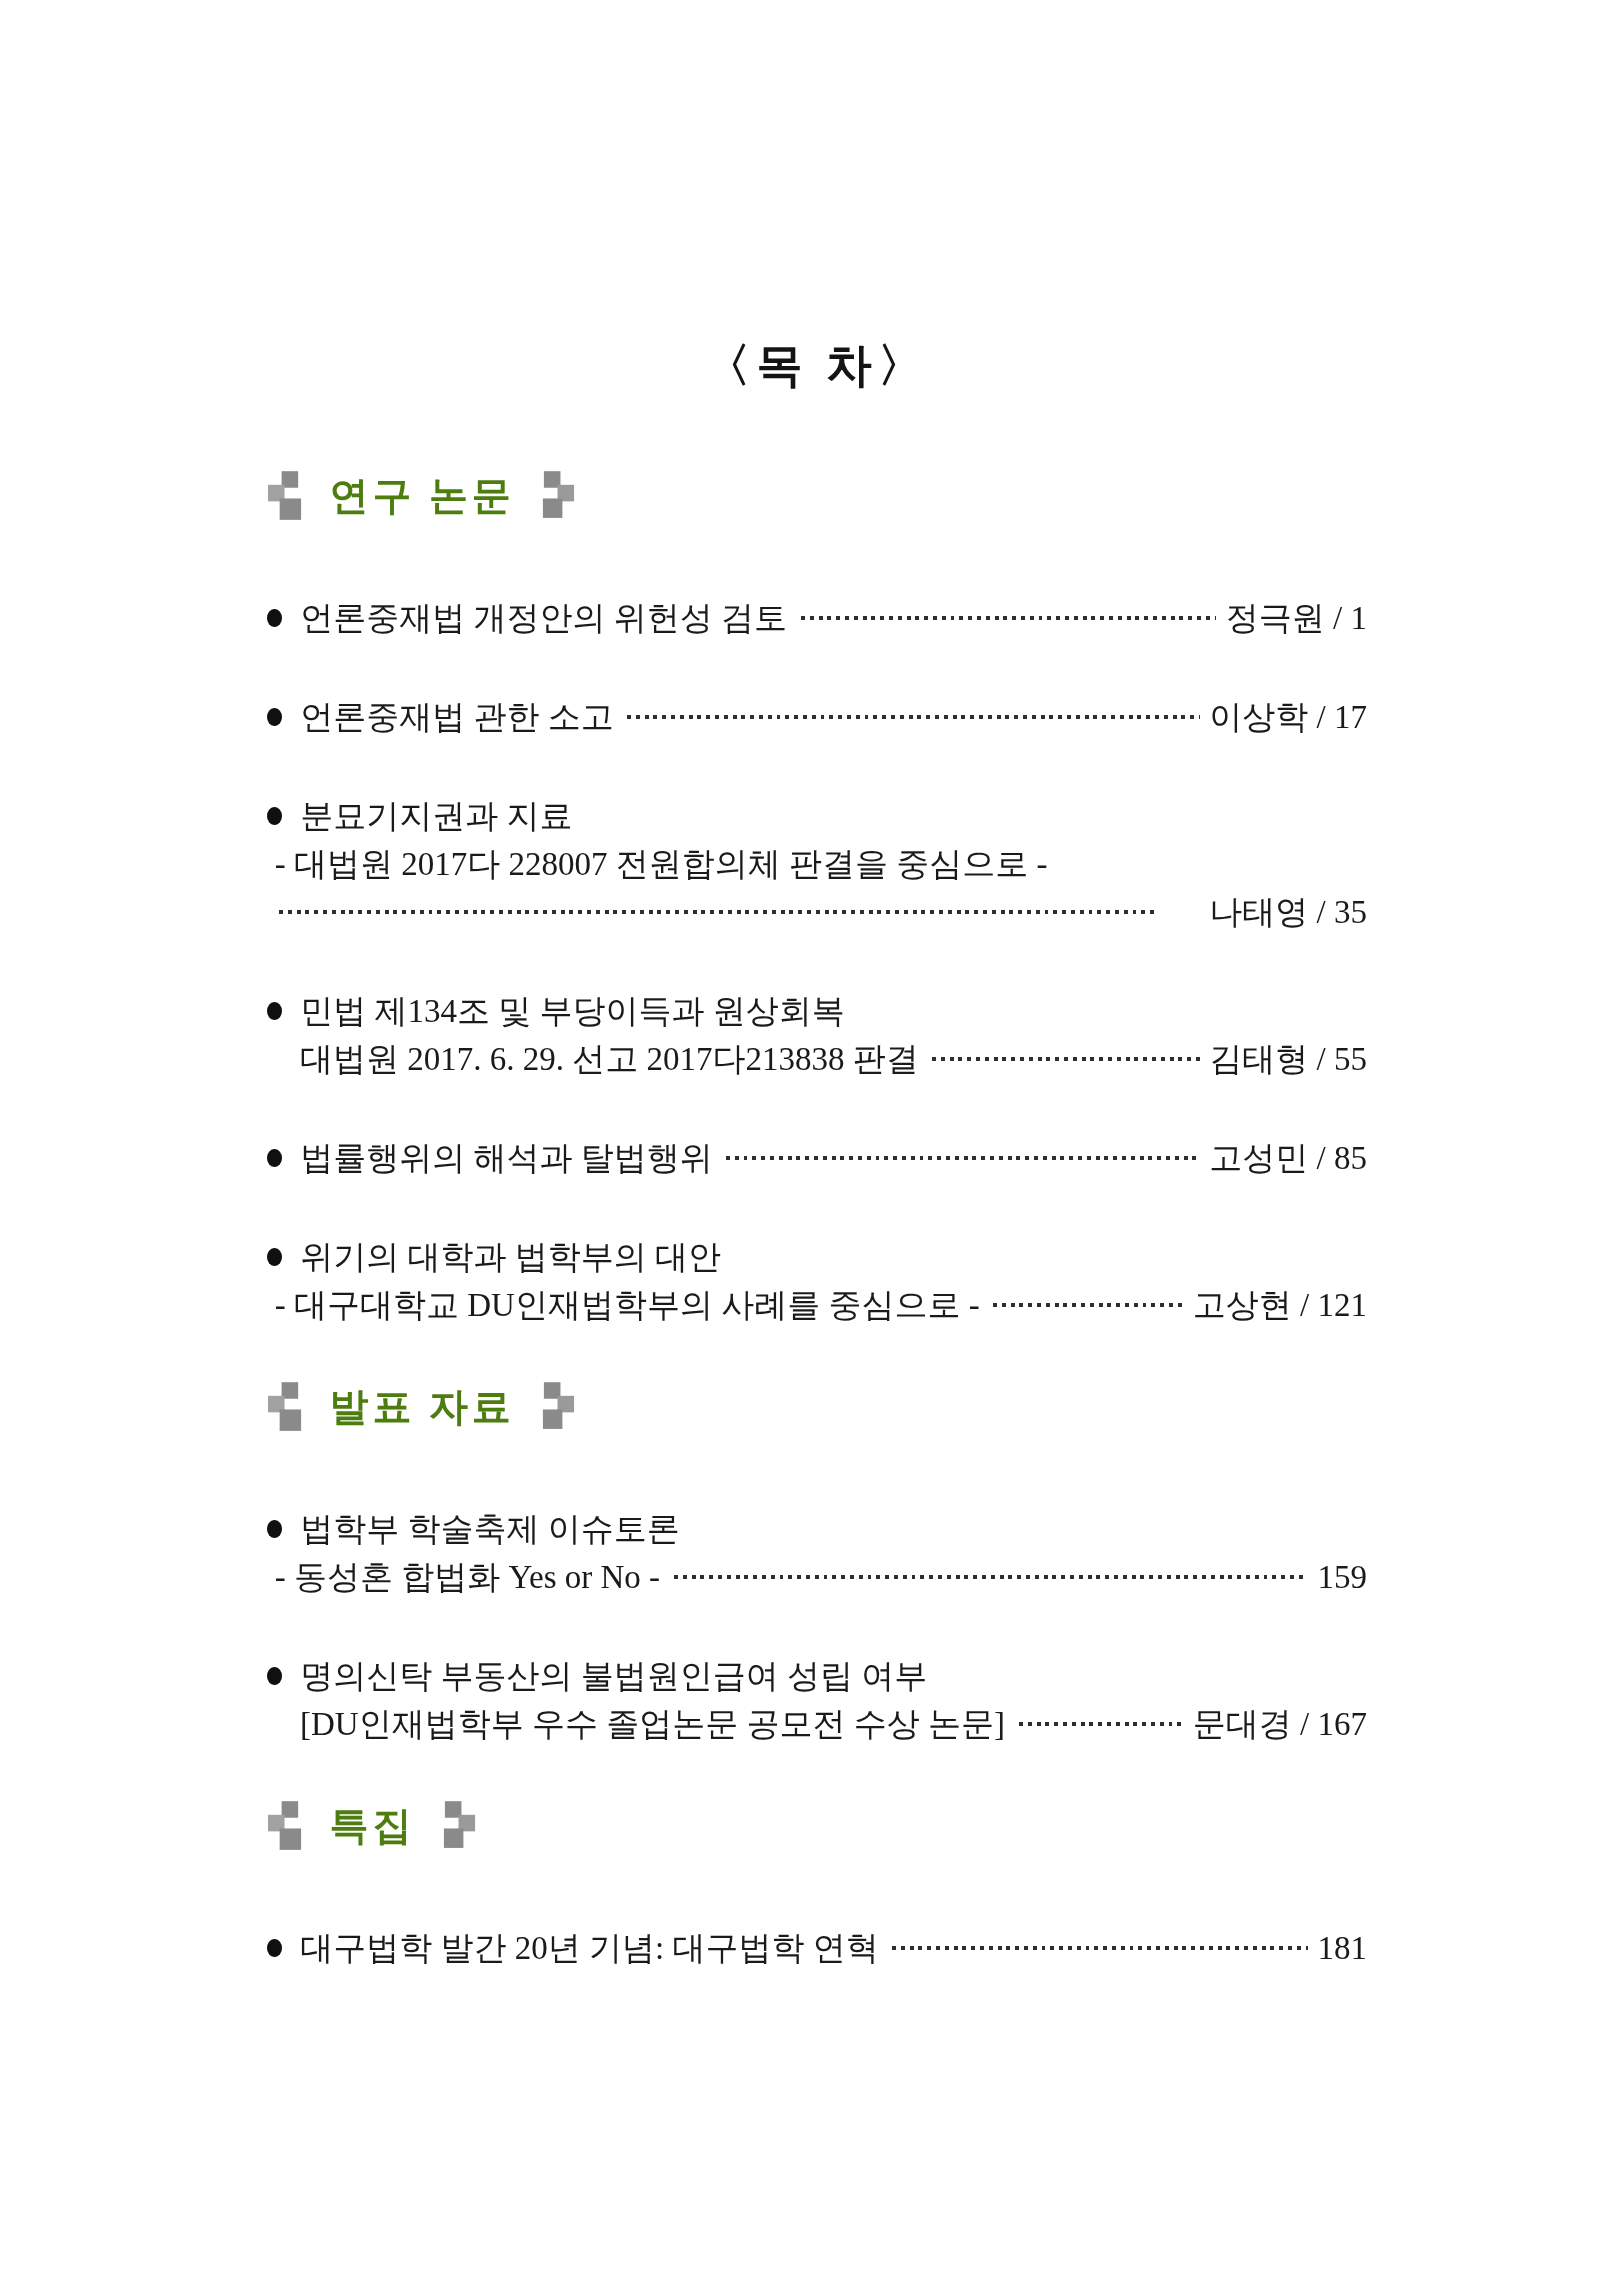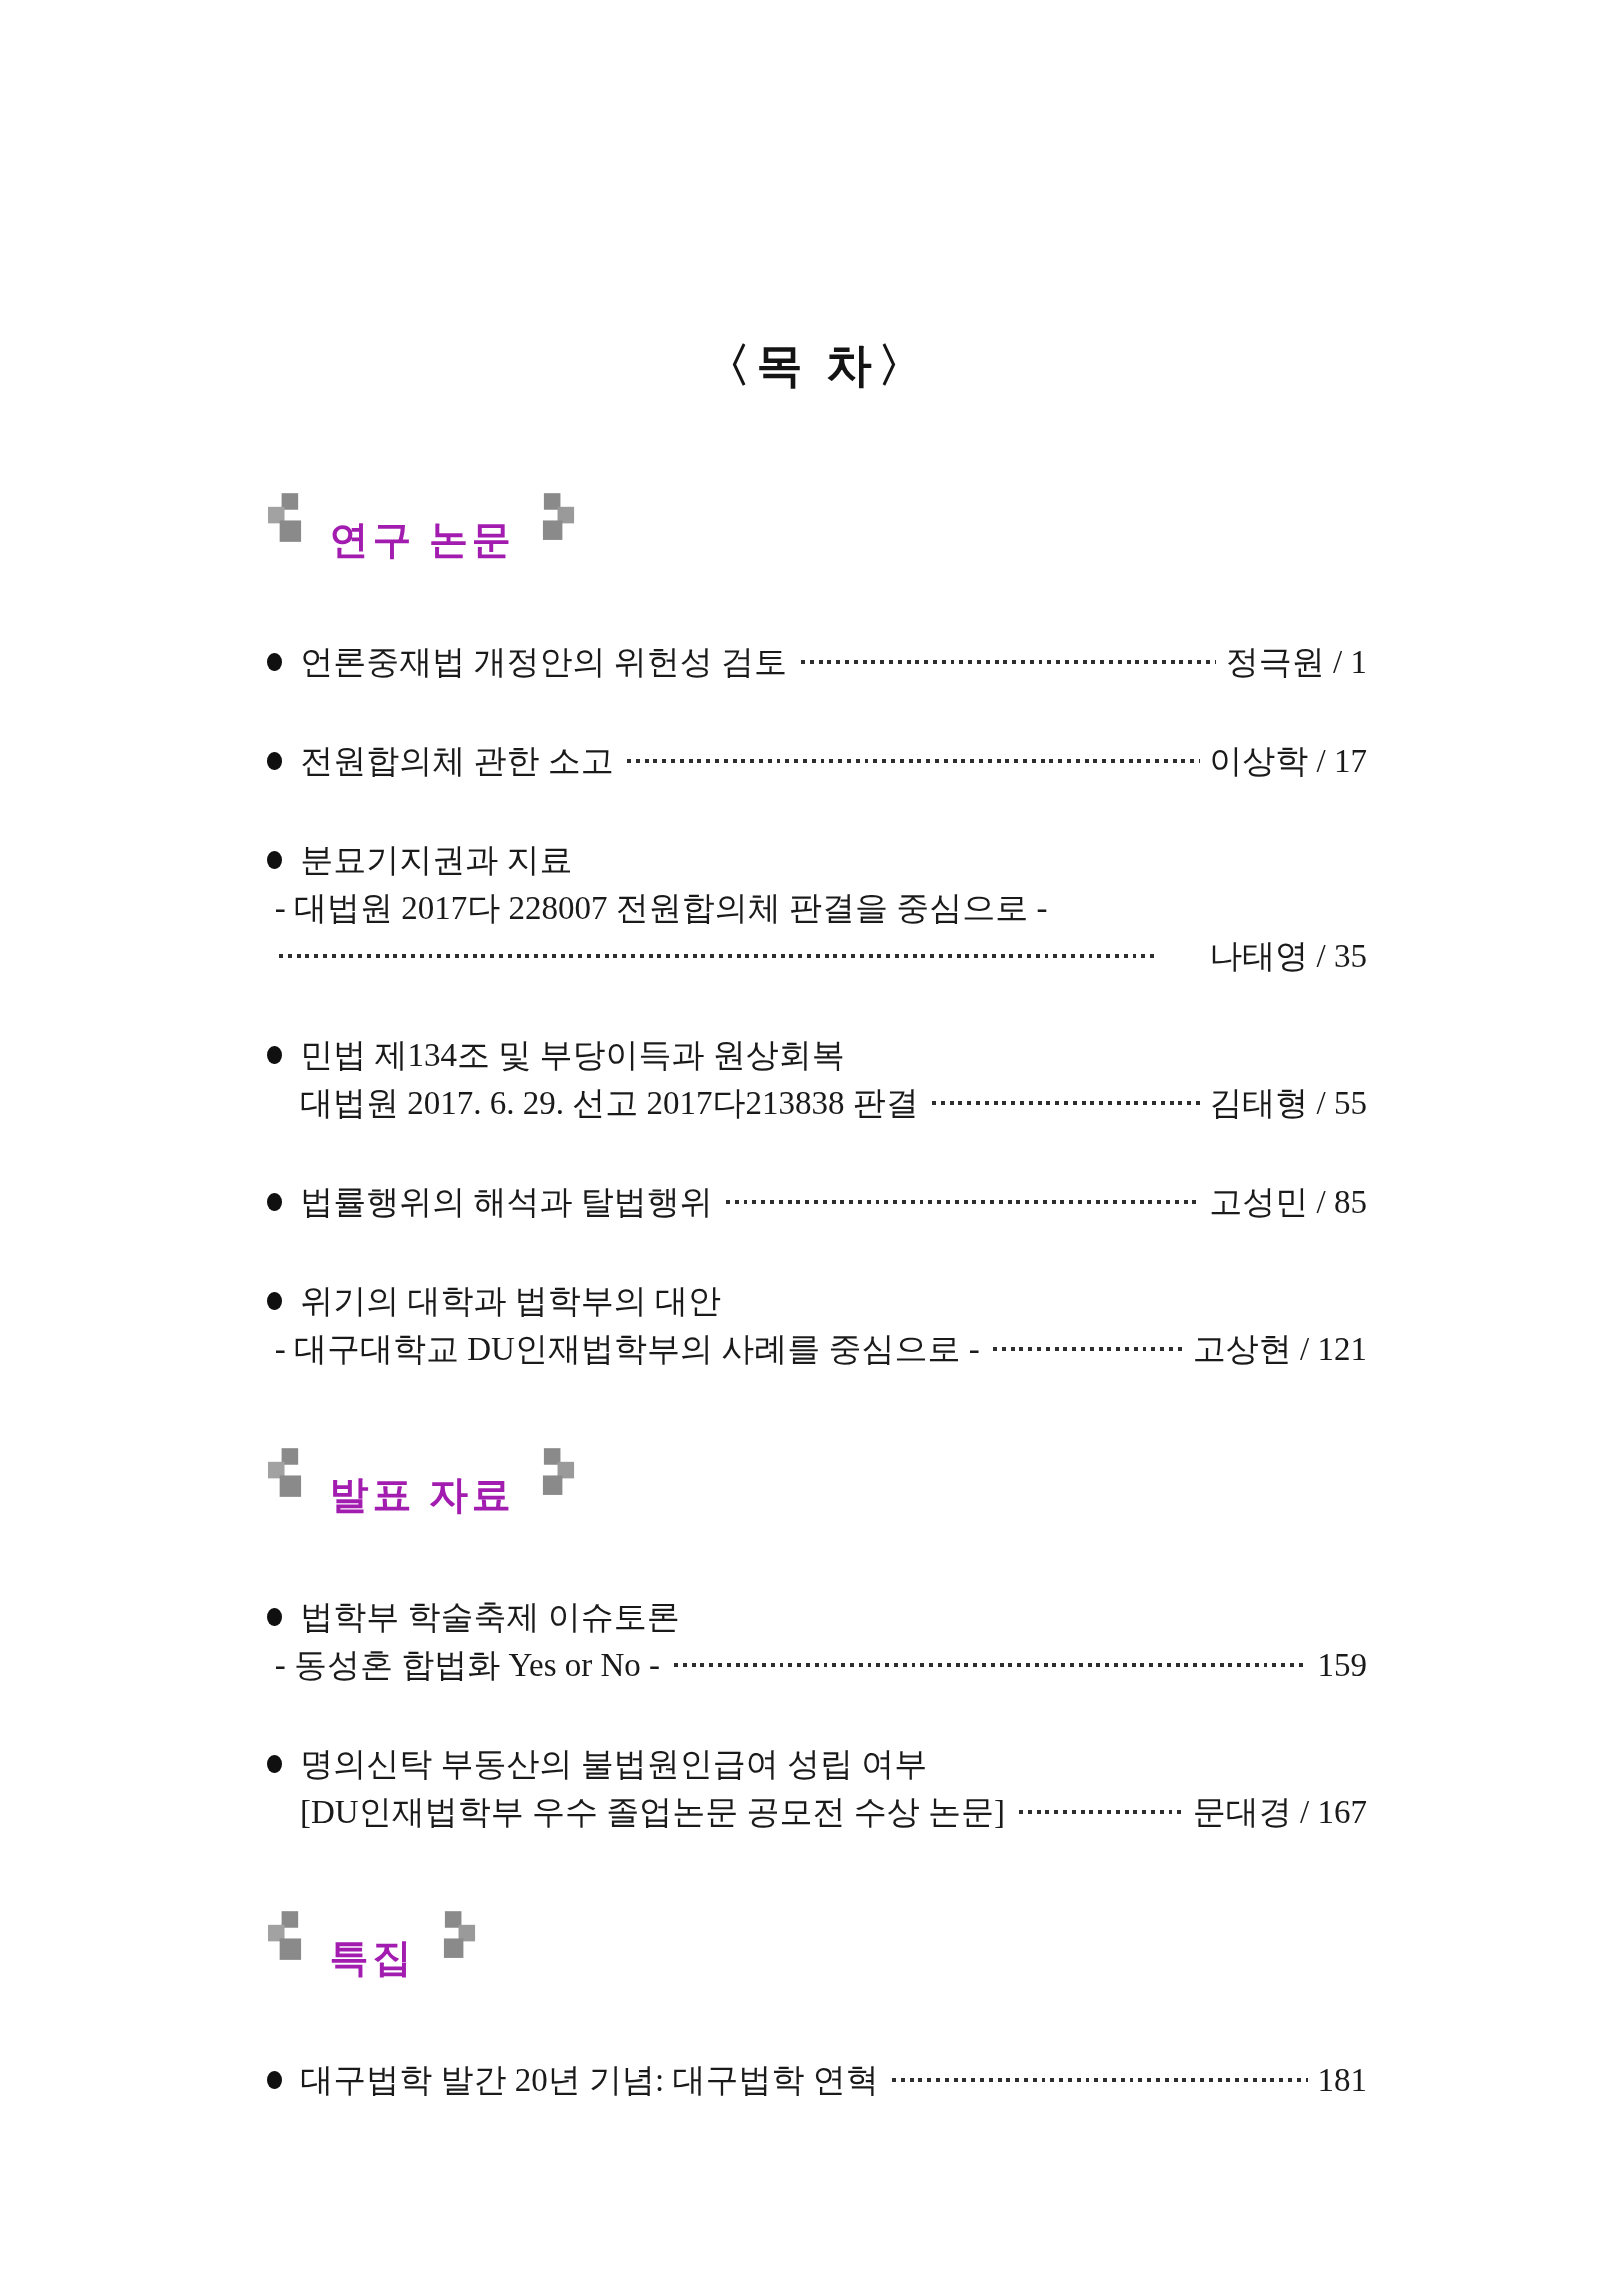--- a/index.html
+++ b/index.html
@@ -30,23 +30,22 @@
     display: flex;
     align-items: center;
     gap: 25.5px;
     margin: 13.7px 0 71px 0;
     font-weight: bold;
   }
   .section:first-of-type .section-header { margin-top: 0; }
   .section-label {
     font-size: 39px;
     letter-spacing: 3.9px;
-    color: #a21caf;
+    color: #4d7c0f;
     white-space: nowrap;
-    margin-top: 44px;
   }
   .deco { flex: 0 0 auto; display: block; }
   .item {
     font-size: 33px;
     line-height: 48px;
     margin-bottom: 51px;
   }
   .line {
     display: flex;
     align-items: baseline;
@@ -102,21 +101,21 @@
         <span class="bullet"></span>
         <span class="t">언론중재법 개정안의 위헌성 검토</span>
         <span class="leader"></span>
         <span class="ref">정극원 / 1</span>
       </div>
     </div>
 
     <div class="item">
       <div class="line">
         <span class="bullet"></span>
-        <span class="t">전원합의체 관한 소고</span>
+        <span class="t">언론중재법 관한 소고</span>
         <span class="leader"></span>
         <span class="ref">이상학 / 17</span>
       </div>
     </div>
 
     <div class="item">
       <div class="line">
         <span class="bullet"></span>
         <span class="t">분묘기지권과 지료</span>
       </div>

